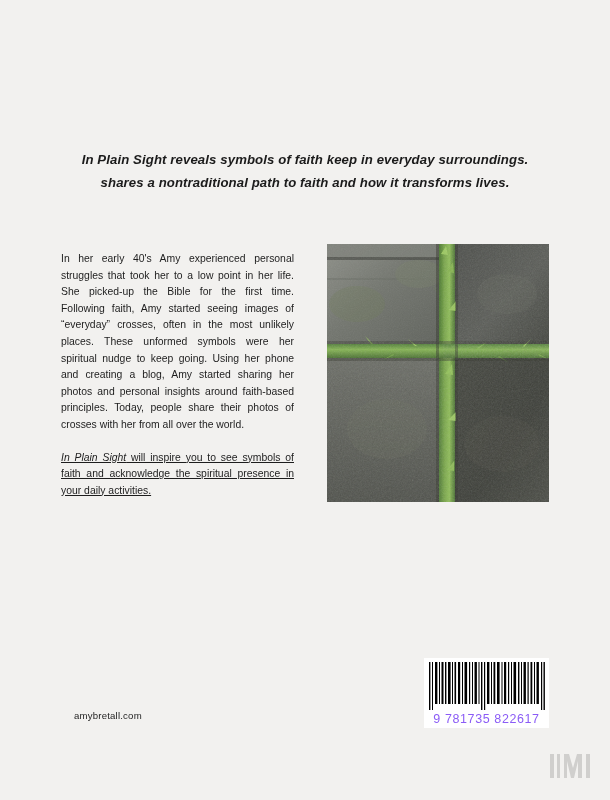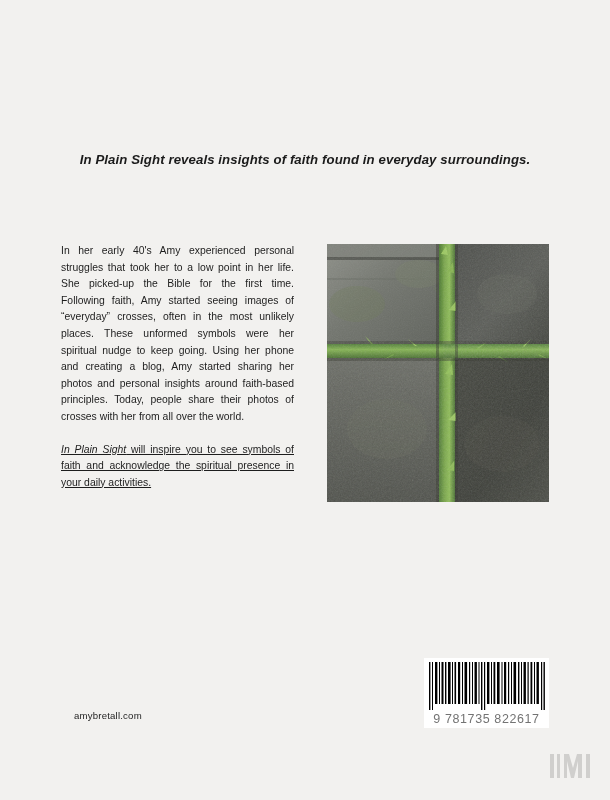--- a/index.html
+++ b/index.html
@@ -42,21 +42,21 @@
     position: absolute;
     left: 61px;
     top: 243px;
     width: 233px;
     font-size: 10.4px;
     line-height: 16.6px;
     color: #1d1d1d;
     text-align: justify;
   }
   .body-col p {
-    margin: 0 0 16px 0;
+    margin: 8px 0 16px 0;
   }
   .body-col p:last-child {
     margin-bottom: 0;
     text-decoration: underline;
   }
   .ital {
     font-style: italic;
   }
   
   .photo {
@@ -92,42 +92,43 @@
   }
   .barcode-bars {
     height: 48px;
     width: 117px;
     display: block;
   }
   .barcode-num {
     font-family: "Liberation Sans", sans-serif;
     font-size: 12.5px;
     letter-spacing: 0.6px;
-    color: #737373;
+    color: #8b5cf6;
     text-align: center;
     margin-top: 2px;
     white-space: nowrap;
   }
   
   .pub-mark {
     position: absolute;
     left: 548px;
     top: 748px;
     width: 46px;
     height: 34px;
     opacity: 0.22;
   }
 </style>
 </head>
 <body>
 
 <div class="page">
 
   <div class="headline">
-    <span class="ln">In Plain Sight reveals insights of faith found in everyday surroundings.</span>
+    <span class="ln">In Plain Sight reveals symbols of faith keep in everyday surroundings.</span>
+    <span class="ln">shares a nontraditional path to faith and how it transforms lives.</span>
   </div>
 
   <div class="body-col">
     <p>In her early 40's Amy experienced personal struggles that took her to a low point in her life. She picked-up the Bible for the first time. Following faith, Amy started seeing images of “everyday” crosses, often in the most unlikely places. These unformed symbols were her spiritual nudge to keep going. Using her phone and creating a blog, Amy started sharing her photos and personal insights around faith-based principles. Today, people share their photos of crosses with her from all over the world.</p>
     <p><span class="ital">In Plain Sight</span><span> will inspire you to see symbols of faith and acknowledge the spiritual presence in your daily activities.</span></p>
   </div>
 
   <div class="photo">
     <svg width="222" height="258" viewBox="0 0 222 258" xmlns="http://www.w3.org/2000/svg">
       <defs>

